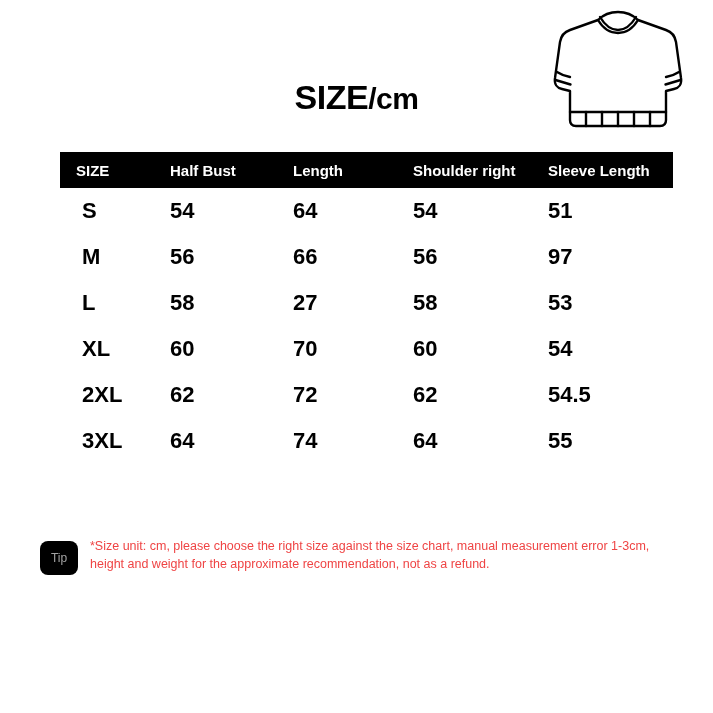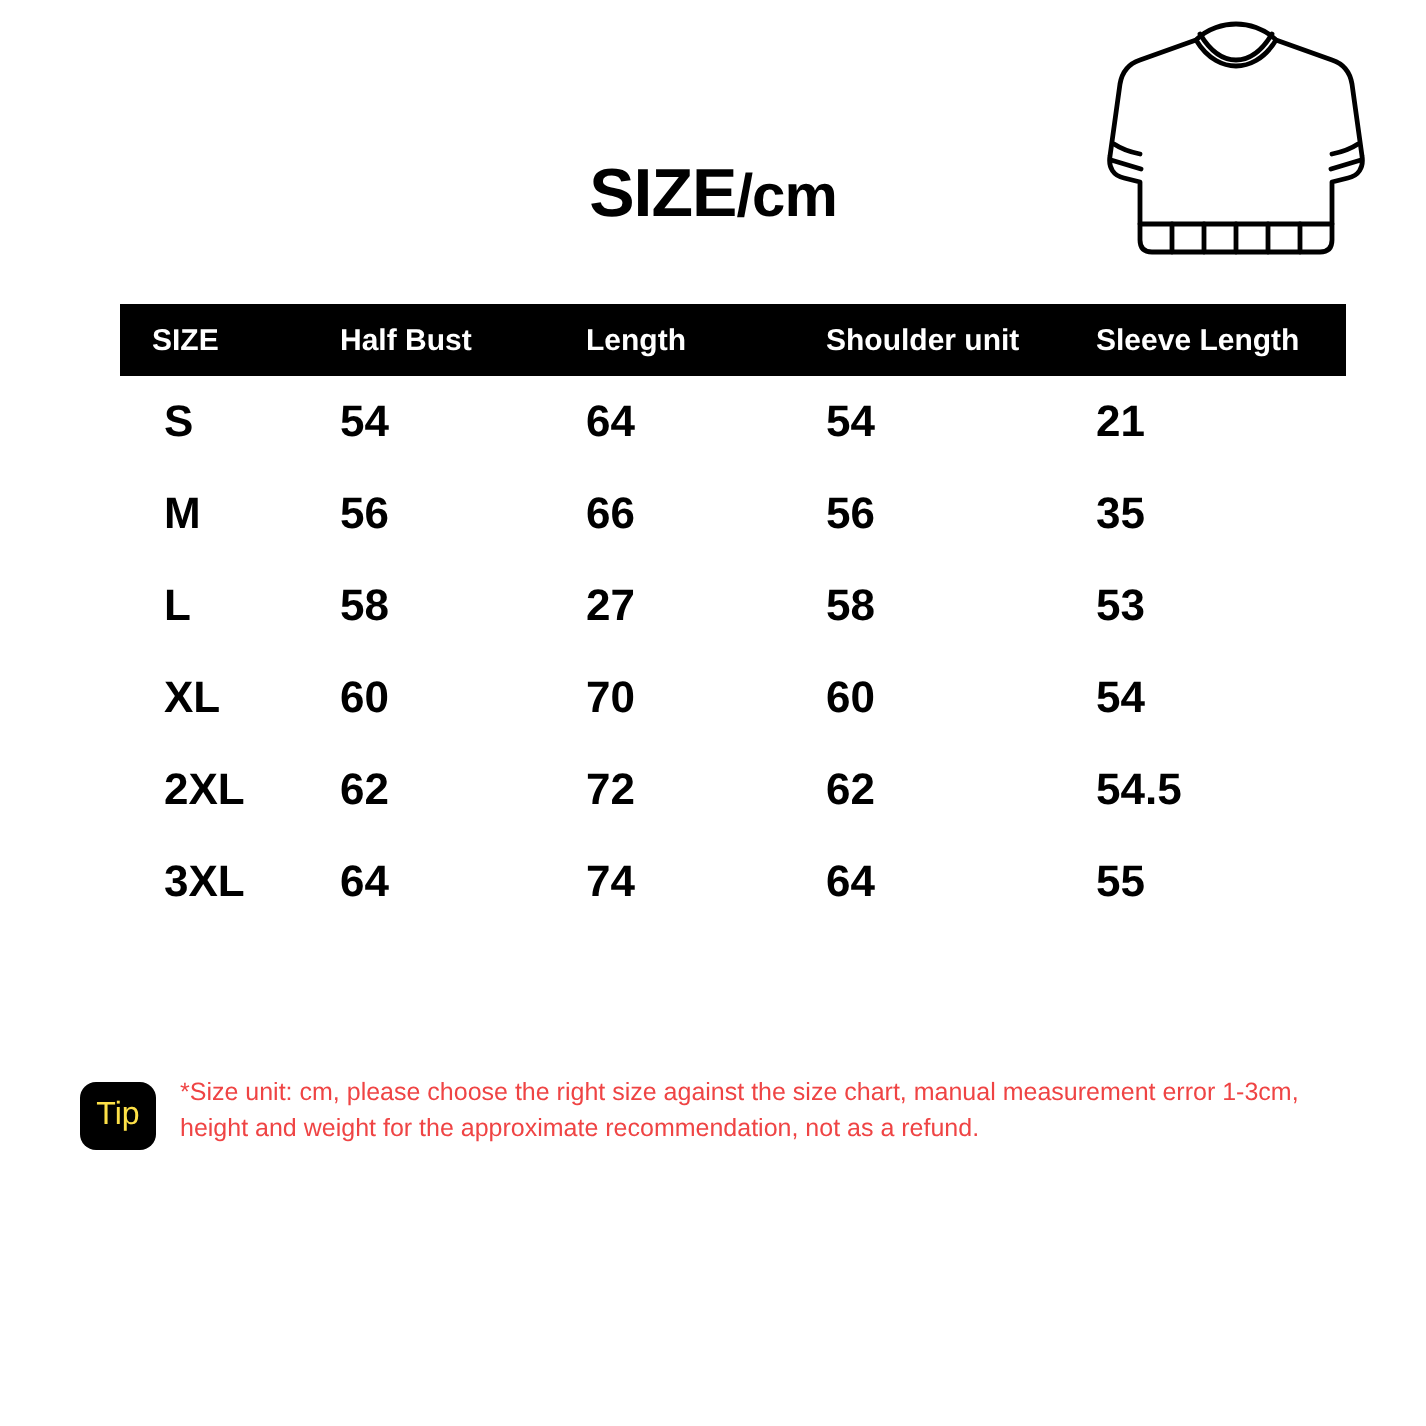--- a/index.html
+++ b/index.html
@@ -101,23 +101,23 @@
     left: 40px;
     width: 640px;
     display: flex;
     align-items: flex-start;
   }
   .tip-badge {
     flex: 0 0 auto;
     width: 38px;
     height: 34px;
     background: #000000;
-    color: #fde047;
+    color: #a3a3a3;
     border-radius: 8px;
-    font-size: 16px;
+    font-size: 12px;
     display: flex;
     align-items: center;
     justify-content: center;
     margin-top: 4px;
   }
   .tip-text {
     flex: 1 1 auto;
     margin-left: 12px;
     font-size: 12.5px;
     line-height: 1.45;
@@ -177,38 +177,38 @@
           <col class="w1">
           <col class="w2">
           <col class="w3">
           <col class="w4">
       </colgroup>
       <thead>
         <tr>
           <th class="c0">SIZE</th>
           <th>Half Bust</th>
           <th>Length</th>
-          <th>Shoulder unit</th>
+          <th>Shoulder right</th>
           <th>Sleeve Length</th>
         </tr>
       </thead>
       <tbody>
         <tr>
           <td class="c0">S</td>
           <td>54</td>
           <td>64</td>
           <td>54</td>
-          <td>21</td>
+          <td>51</td>
         </tr>
         <tr>
           <td class="c0">M</td>
           <td>56</td>
           <td>66</td>
           <td>56</td>
-          <td>35</td>
+          <td>97</td>
         </tr>
         <tr>
           <td class="c0">L</td>
           <td>58</td>
           <td>27</td>
           <td>58</td>
           <td>53</td>
         </tr>
         <tr>
           <td class="c0">XL</td>

